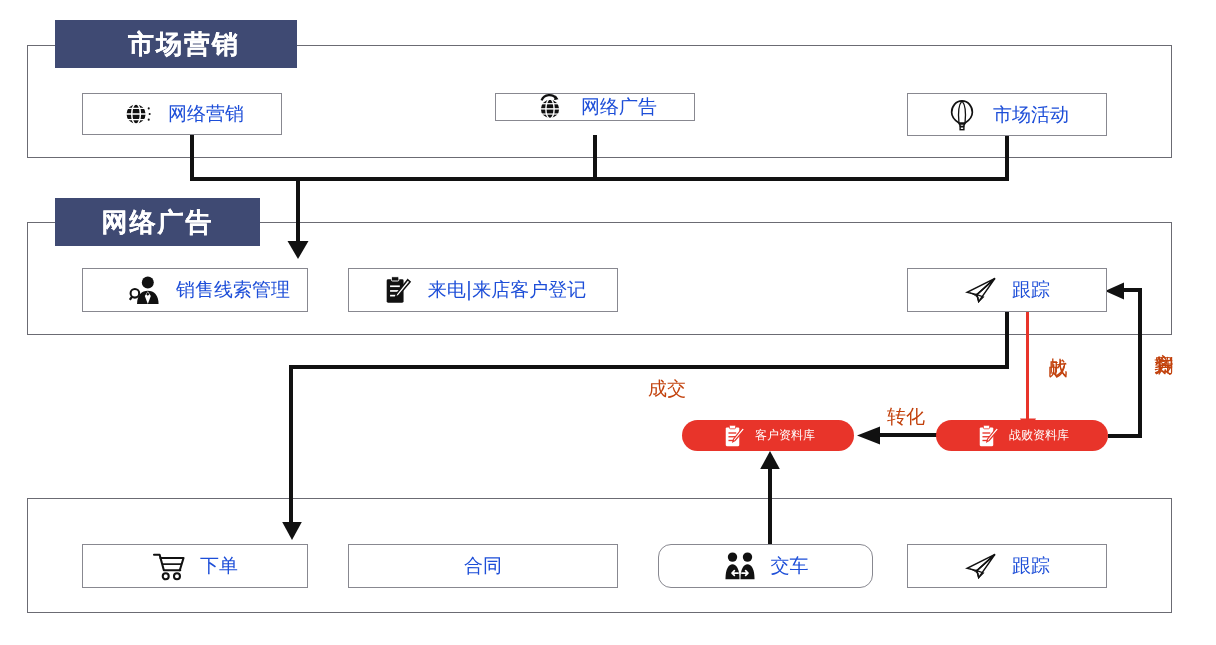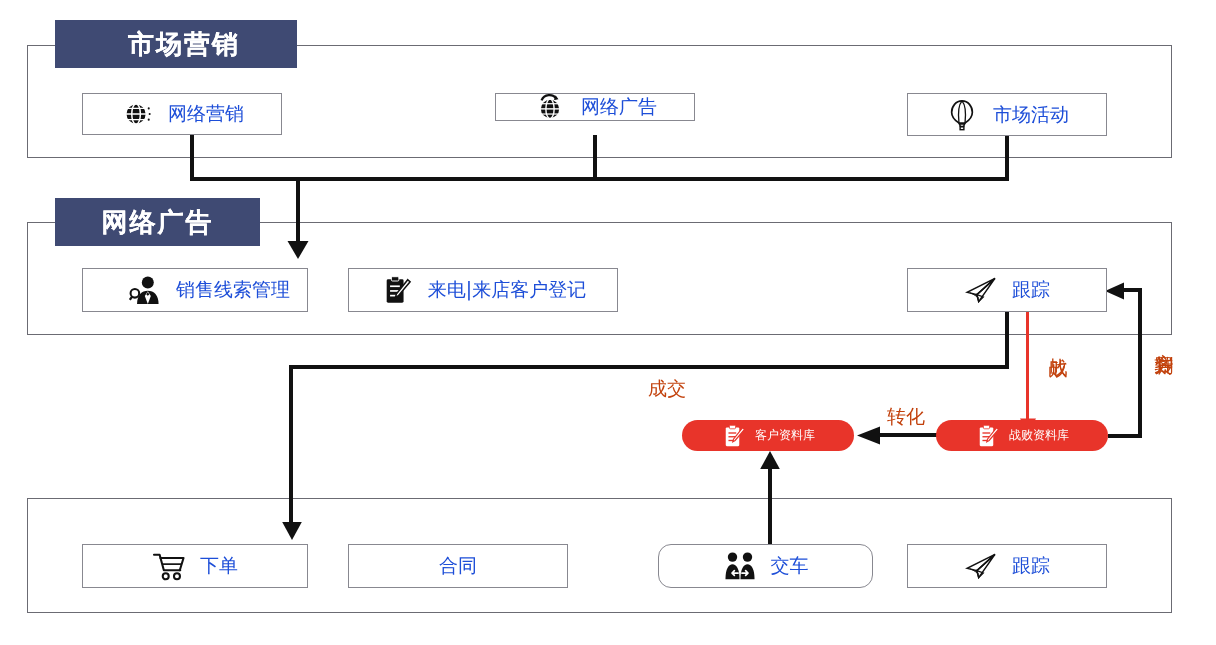--- a/index.html
+++ b/index.html
@@ -302,21 +302,21 @@
         <path d="M2 4 L8 4 L12.5 20.5 L30 20.5" fill="none" stroke="#111" stroke-width="2.2" stroke-linecap="round" stroke-linejoin="round"></path>
         <path d="M8.8 7.5 L33.5 7.5 L29.5 20.5" fill="none" stroke="#111" stroke-width="2.2" stroke-linecap="round" stroke-linejoin="round"></path>
         <line x1="10.5" y1="14" x2="31.3" y2="14" stroke="#111" stroke-width="1.8"></line>
         <circle cx="14.5" cy="27" r="3.2" fill="none" stroke="#111" stroke-width="2.2"></circle>
         <circle cx="26.5" cy="27" r="3.2" fill="none" stroke="#111" stroke-width="2.2"></circle>
       </svg>
     </span>
     <span class="item-label">下单</span>
   </div>
 
-  <div class="item-box no-icon" style="left:348px; top:544px; width:220px; height:44px;">
+  <div class="item-box no-icon" style="left:348px; top:544px; width:270px; height:44px;">
     <span class="item-label">合同</span>
   </div>
 
   <div class="item-box" style="left:658px; top:544px; width:215px; height:44px;border-radius:13px;">
     <span class="item-icon">
       <svg width="34" height="30" viewBox="0 0 36 32">
         <circle cx="10" cy="6.5" r="5" fill="#111"></circle>
         <circle cx="26" cy="6.5" r="5" fill="#111"></circle>
         <path d="M2.5 30 C2.5 19 5.8 14 10 14 C14.2 14 17.5 19 17.5 30 Z" fill="#111"></path>
         <path d="M18.5 30 C18.5 19 21.8 14 26 14 C30.2 14 33.5 19 33.5 30 Z" fill="#111"></path>

